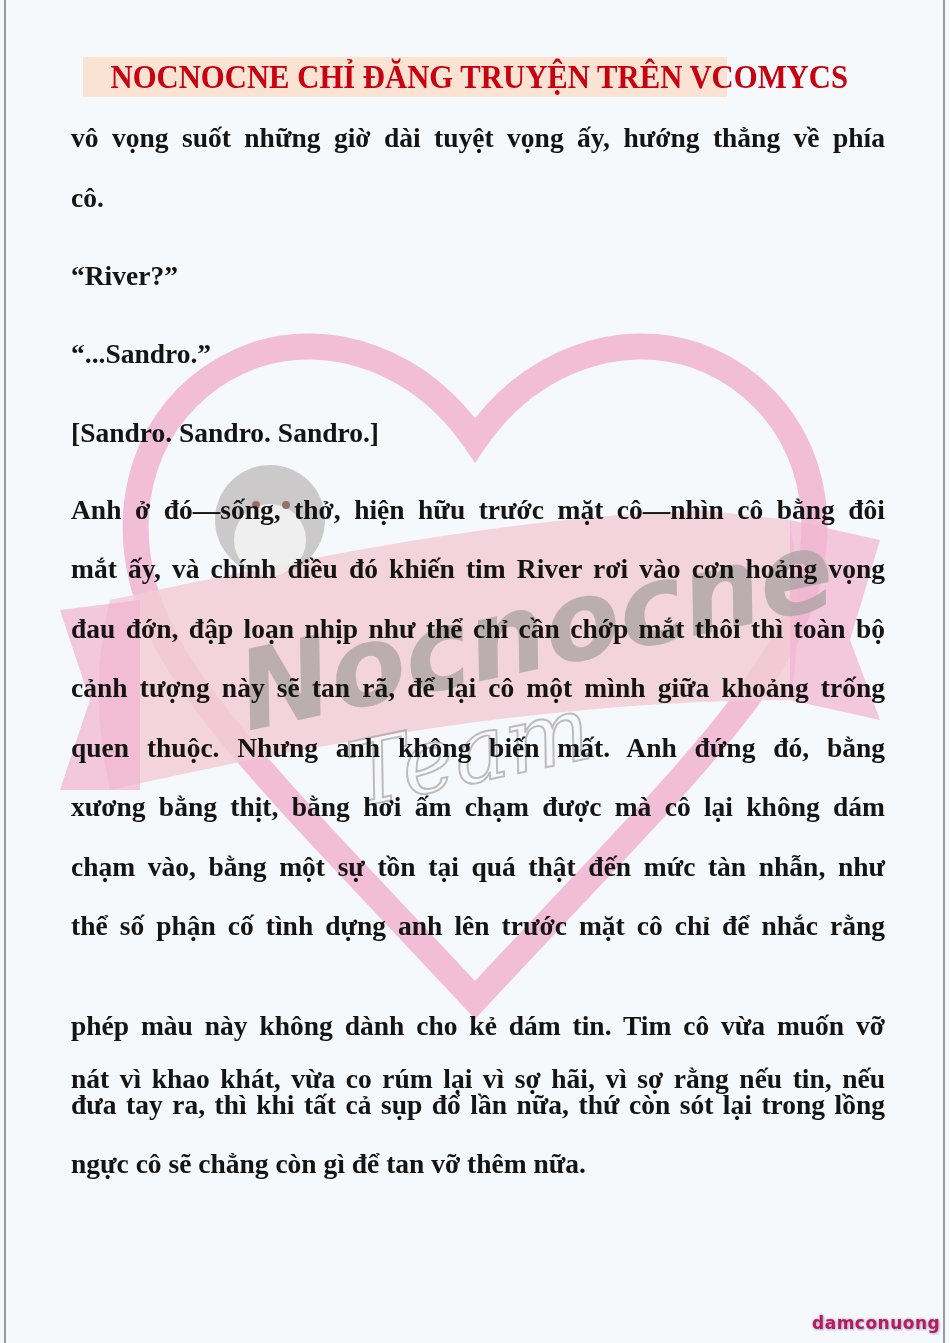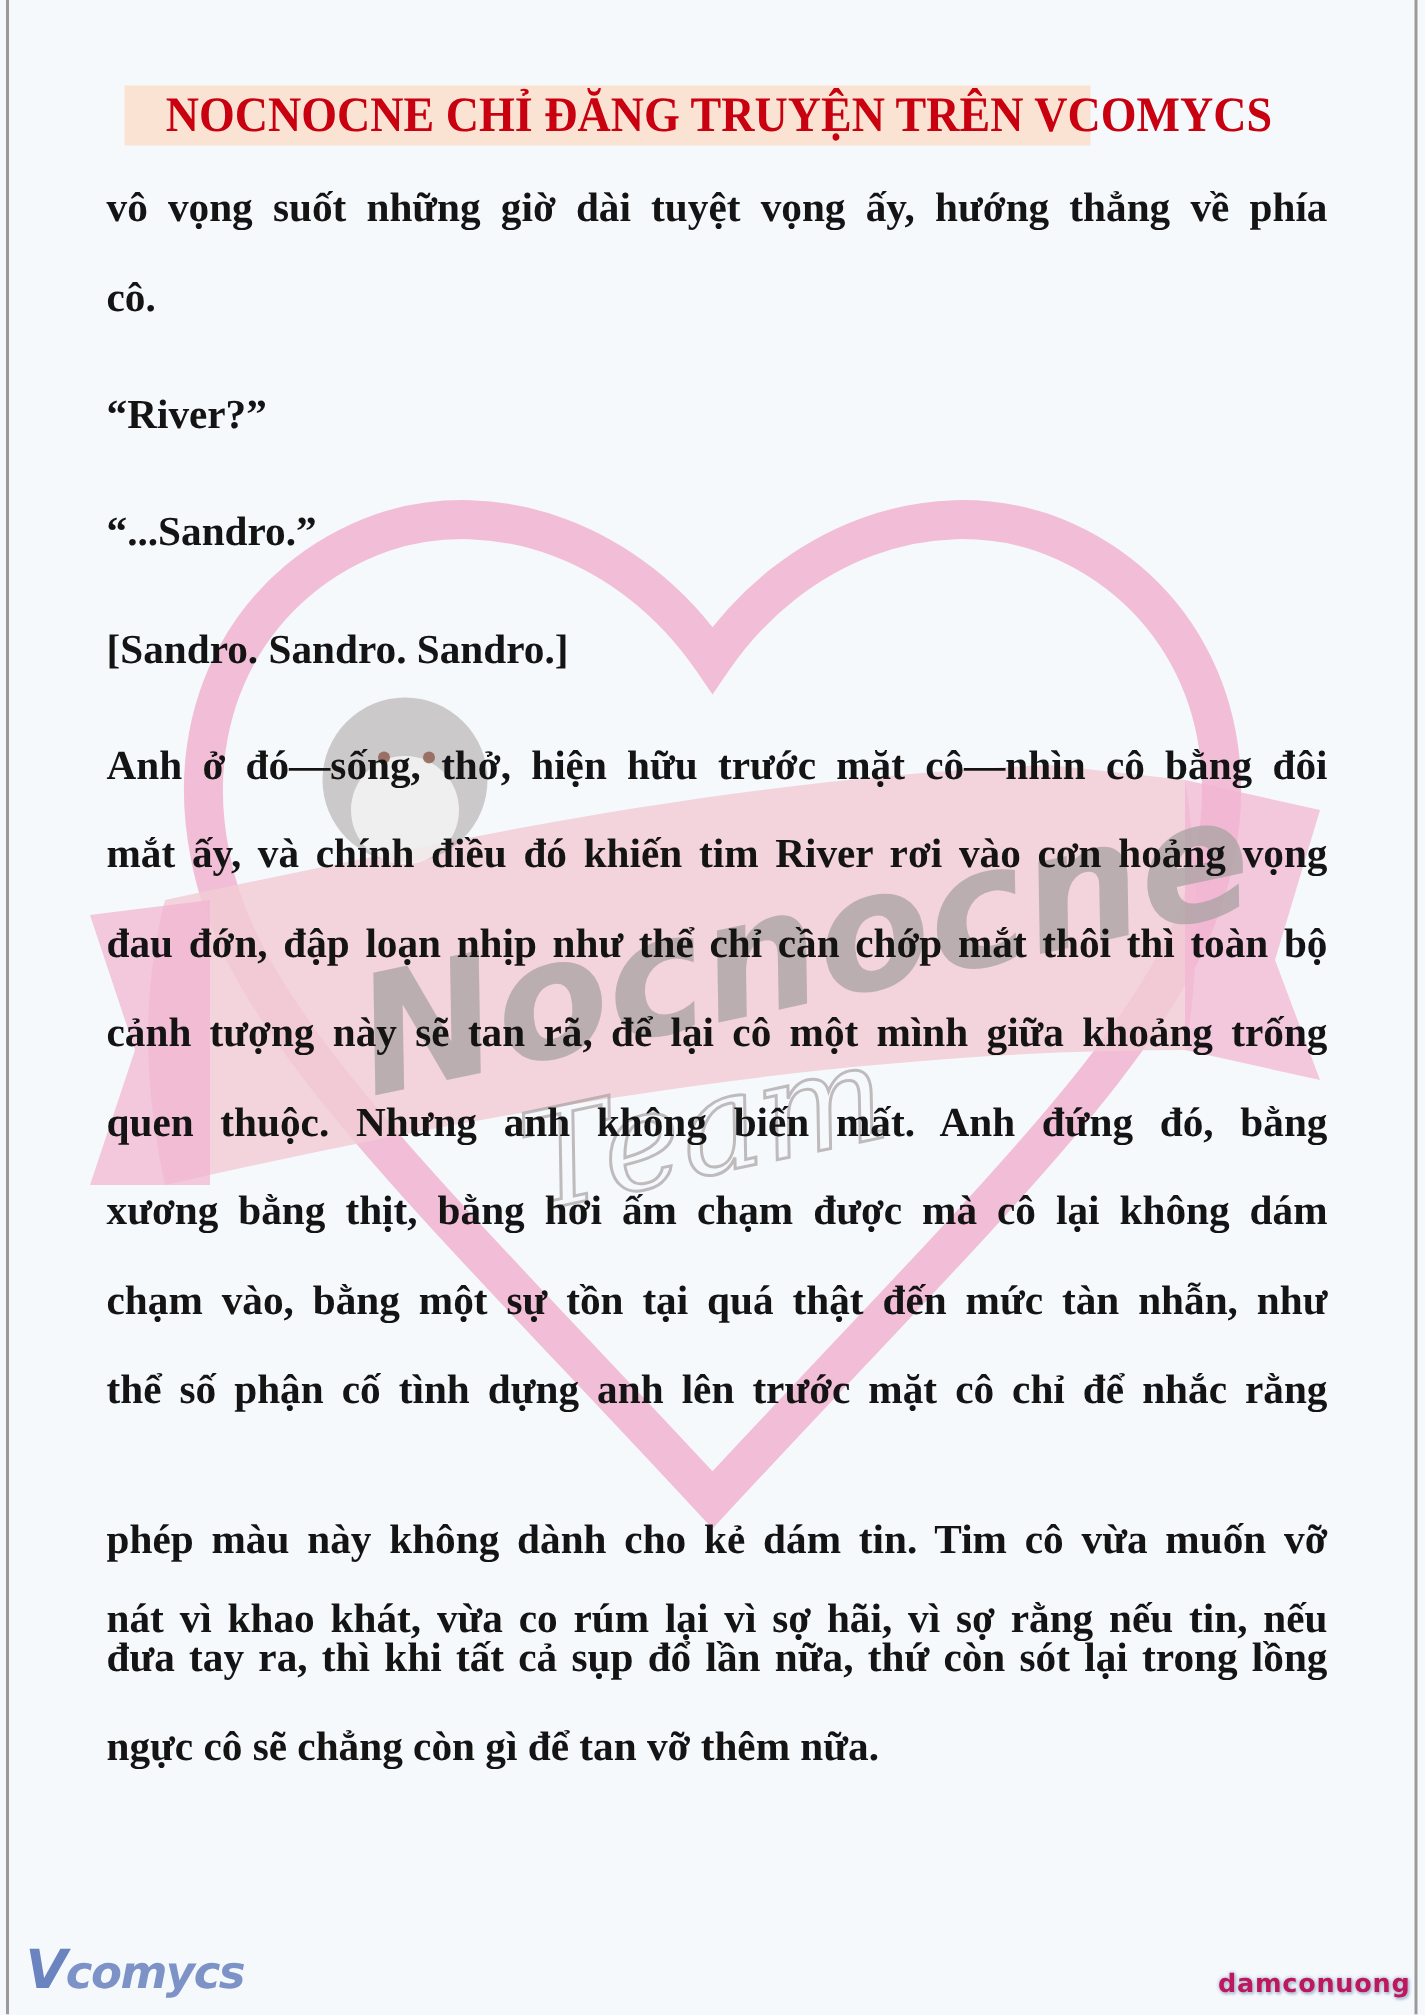--- a/index.html
+++ b/index.html
@@ -152,17 +152,14 @@
     <div class="line justify" style="top:730px;">quen thuộc. Nhưng anh không biến mất. Anh đứng đó, bằng</div>
     <div class="line justify" style="top:789px;">xương bằng thịt, bằng hơi ấm chạm được mà cô lại không dám</div>
     <div class="line justify" style="top:849px;">chạm vào, bằng một sự tồn tại quá thật đến mức tàn nhẫn, như</div>
     <div class="line justify" style="top:908px;">thể số phận cố tình dựng anh lên trước mặt cô chỉ để nhắc rằng</div>
     <div class="line justify" style="top:968px;margin-top:40px;">phép màu này không dành cho kẻ dám tin. Tim cô vừa muốn vỡ</div>
     <div class="line justify" style="top:1027px;margin-top:34px;">nát vì khao khát, vừa co rúm lại vì sợ hãi, vì sợ rằng nếu tin, nếu</div>
     <div class="line justify" style="top:1087px;">đưa tay ra, thì khi tất cả sụp đổ lần nữa, thứ còn sót lại trong lồng</div>
     <div class="line" style="top:1146px;">ngực cô sẽ chẳng còn gì để tan vỡ thêm nữa.</div>
   </div>
 
-  <div class="logo-vcomycs">
-    <span class="v">V</span><span>comycs</span>
-  </div>
   <div class="logo-damconuong">damconuong</div>
 </div>
 
 </body></html>

